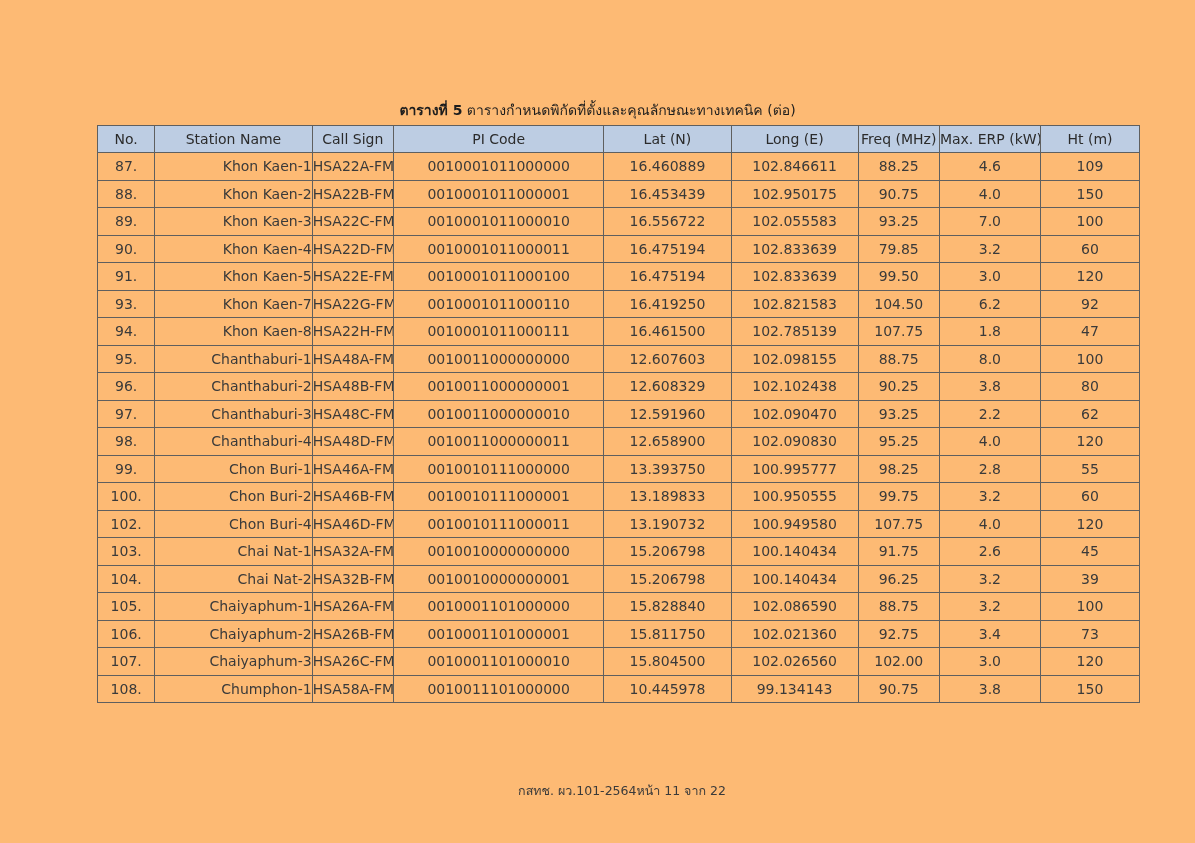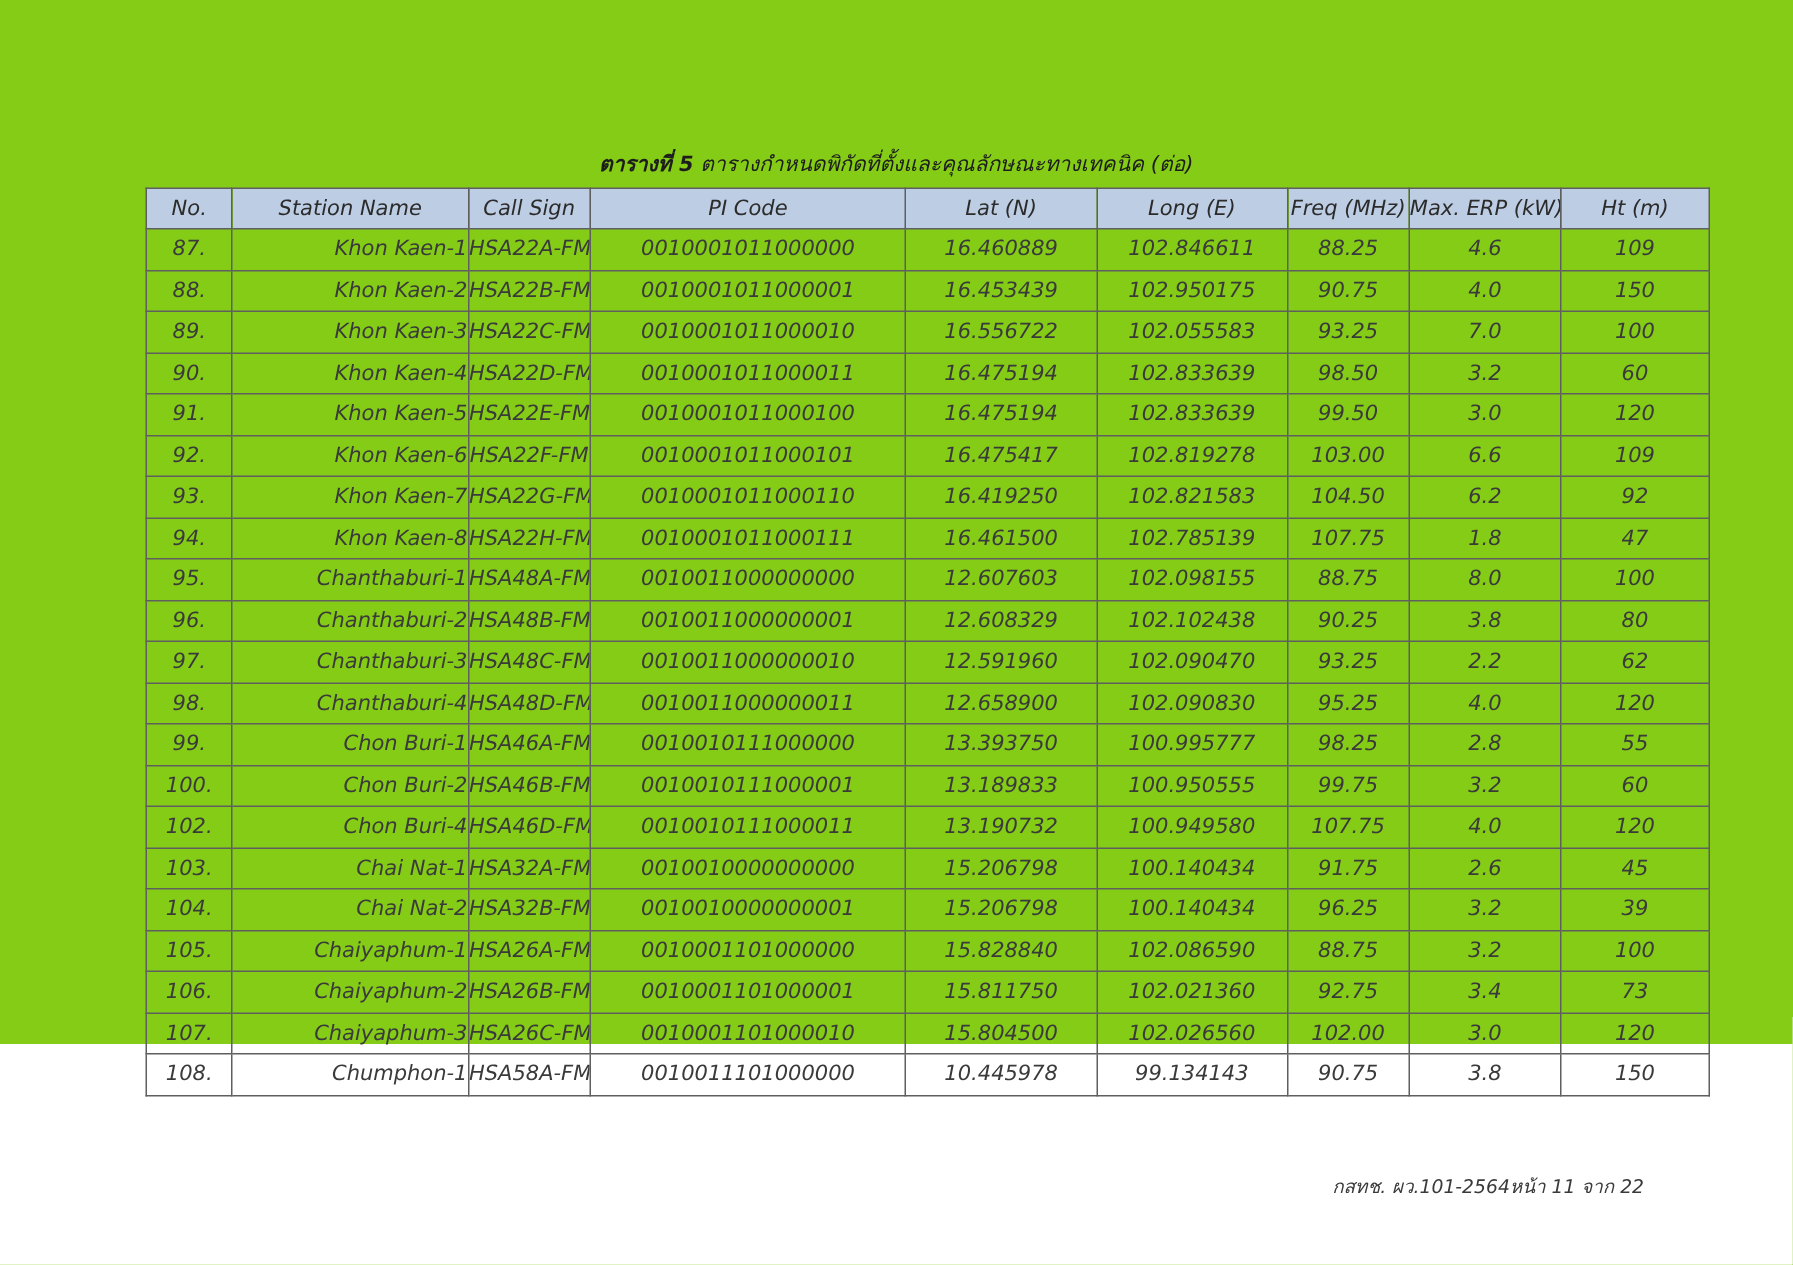--- a/index.html
+++ b/index.html
@@ -5,21 +5,21 @@
   * { margin: 0; padding: 0; box-sizing: border-box; }
   html, body { background: #ffffff; }
   body {
     width: 1195px;
     height: 843px;
     position: relative;
     font-family: "DejaVu Sans", "Liberation Sans", sans-serif;
     color: #3a3a3a;
     overflow: hidden;
   }
-  .page { width: 1195px; height: 696px; background: #84cc16; position: relative; font-style: italic; }
+  .page { width: 1195px; height: 843px; background: #fdba74; position: relative; }
 
   .doc-title {
     position: absolute;
     top: 100px;
     left: 0;
     width: 100%;
     text-align: center;
     font-size: 14px;
     color: #1d1d1d;
     line-height: 20px;
@@ -52,21 +52,21 @@
     height: 27px;
   }
   .station-table td.col-station { text-align: right; padding-left: 9px; }
 
   .footer {
     position: absolute;
     top: 781px;
     left: 0;
     width: 1195px;
     display: flex;
-    justify-content: flex-end;
+    justify-content: center;
     font-size: 12.5px;
     color: #3a3a3a;
     padding-left: 148px;
     padding-right: 99px;
   }
 </style>
 </head>
 <body>
 
 <div class="page">
@@ -134,47 +134,36 @@
           <td class="col-erp">7.0</td>
           <td class="col-ht">100</td>
         </tr>
         <tr>
           <td class="col-no">90.</td>
           <td class="col-station">Khon Kaen-4</td>
           <td class="col-callsign">HSA22D-FM</td>
           <td class="col-picode">0010001011000011</td>
           <td class="col-lat">16.475194</td>
           <td class="col-long">102.833639</td>
-          <td class="col-freq">98.50</td>
+          <td class="col-freq">79.85</td>
           <td class="col-erp">3.2</td>
           <td class="col-ht">60</td>
         </tr>
         <tr>
           <td class="col-no">91.</td>
           <td class="col-station">Khon Kaen-5</td>
           <td class="col-callsign">HSA22E-FM</td>
           <td class="col-picode">0010001011000100</td>
           <td class="col-lat">16.475194</td>
           <td class="col-long">102.833639</td>
           <td class="col-freq">99.50</td>
           <td class="col-erp">3.0</td>
           <td class="col-ht">120</td>
         </tr>
         <tr>
-          <td class="col-no">92.</td>
-          <td class="col-station">Khon Kaen-6</td>
-          <td class="col-callsign">HSA22F-FM</td>
-          <td class="col-picode">0010001011000101</td>
-          <td class="col-lat">16.475417</td>
-          <td class="col-long">102.819278</td>
-          <td class="col-freq">103.00</td>
-          <td class="col-erp">6.6</td>
-          <td class="col-ht">109</td>
-        </tr>
-        <tr>
           <td class="col-no">93.</td>
           <td class="col-station">Khon Kaen-7</td>
           <td class="col-callsign">HSA22G-FM</td>
           <td class="col-picode">0010001011000110</td>
           <td class="col-lat">16.419250</td>
           <td class="col-long">102.821583</td>
           <td class="col-freq">104.50</td>
           <td class="col-erp">6.2</td>
           <td class="col-ht">92</td>
         </tr>

